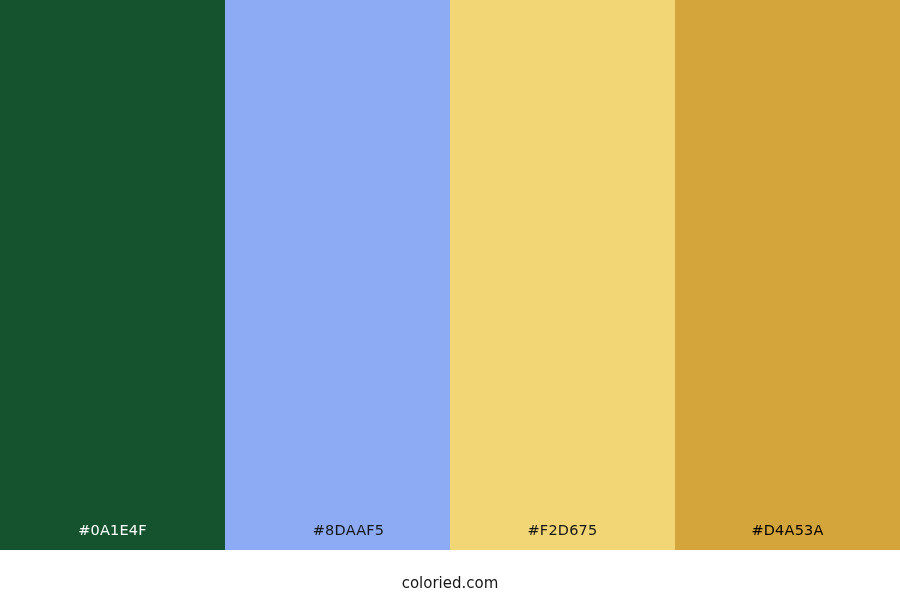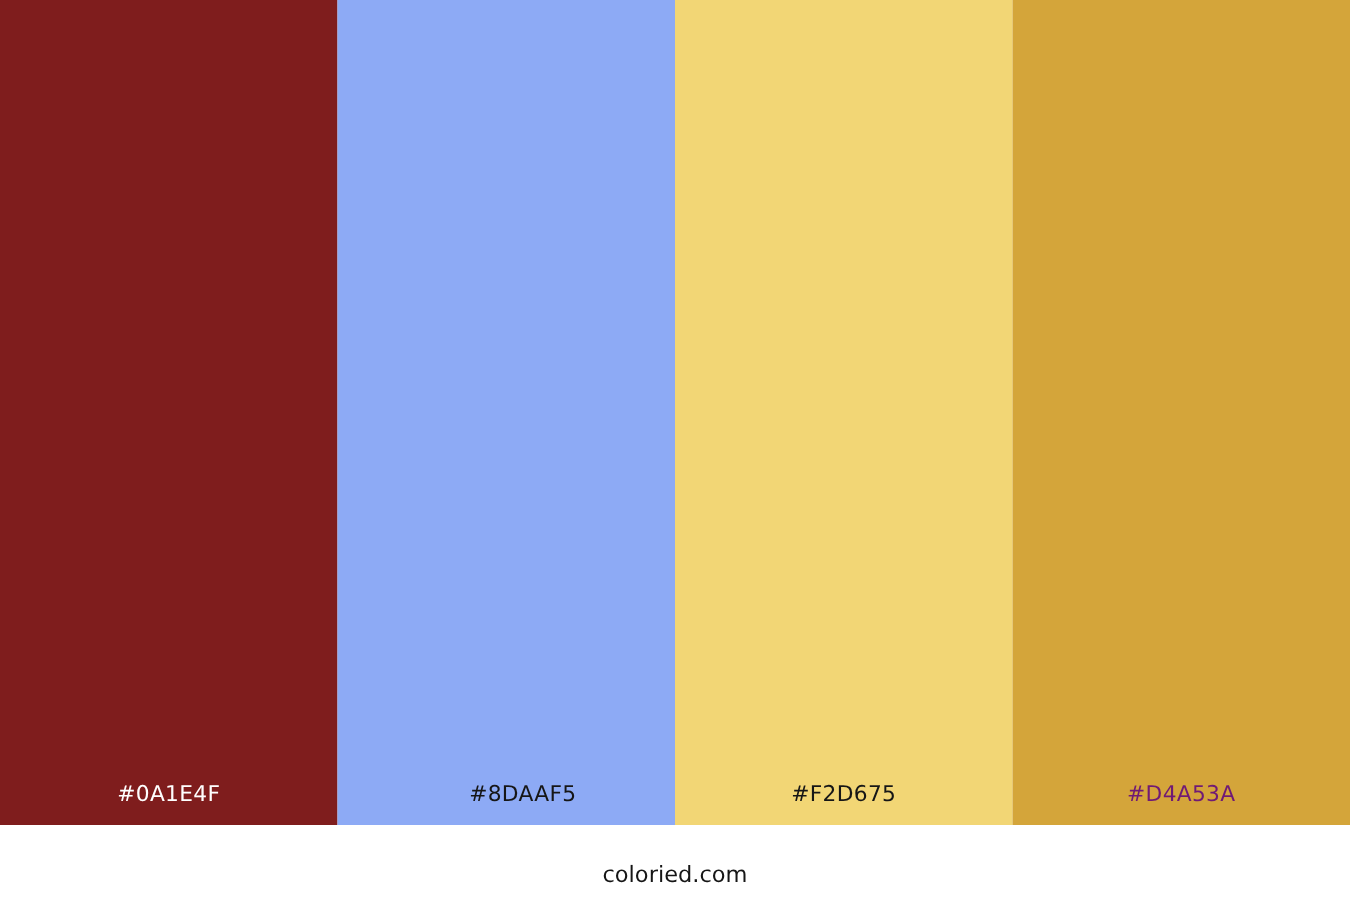--- a/index.html
+++ b/index.html
@@ -62,35 +62,35 @@
     margin-top: 16px;
   }
 </style>
 </head>
 <body>
 
 <div class="palette-page">
 
   <div class="swatch-strip">
 
-    <div class="swatch" style="background-color: #7f1d1d;">
+    <div class="swatch" style="background-color: #14532d;">
       <span class="swatch-label" style="color: rgb(255, 255, 255);">#0A1E4F</span>
     </div>
 
 
     <div class="swatch" style="background-color: rgb(141, 170, 245);">
       <span class="swatch-label" style="color: rgb(22, 22, 22); padding-left: 22px;">#8DAAF5</span>
     </div>
 
     <div class="swatch" style="background-color: rgb(242, 214, 117);">
       <span class="swatch-label" style="color: rgb(22, 22, 22);">#F2D675</span>
     </div>
 
     <div class="swatch" style="background-color: rgb(212, 165, 58);">
-      <span class="swatch-label" style="color: #701a75;">#D4A53A</span>
+      <span class="swatch-label" style="color: #000000;">#D4A53A</span>
     </div>
 
   </div>
 
   <div class="footer-bar">
     <span class="footer-text">coloried.com</span>
   </div>
 
 </div>
 

